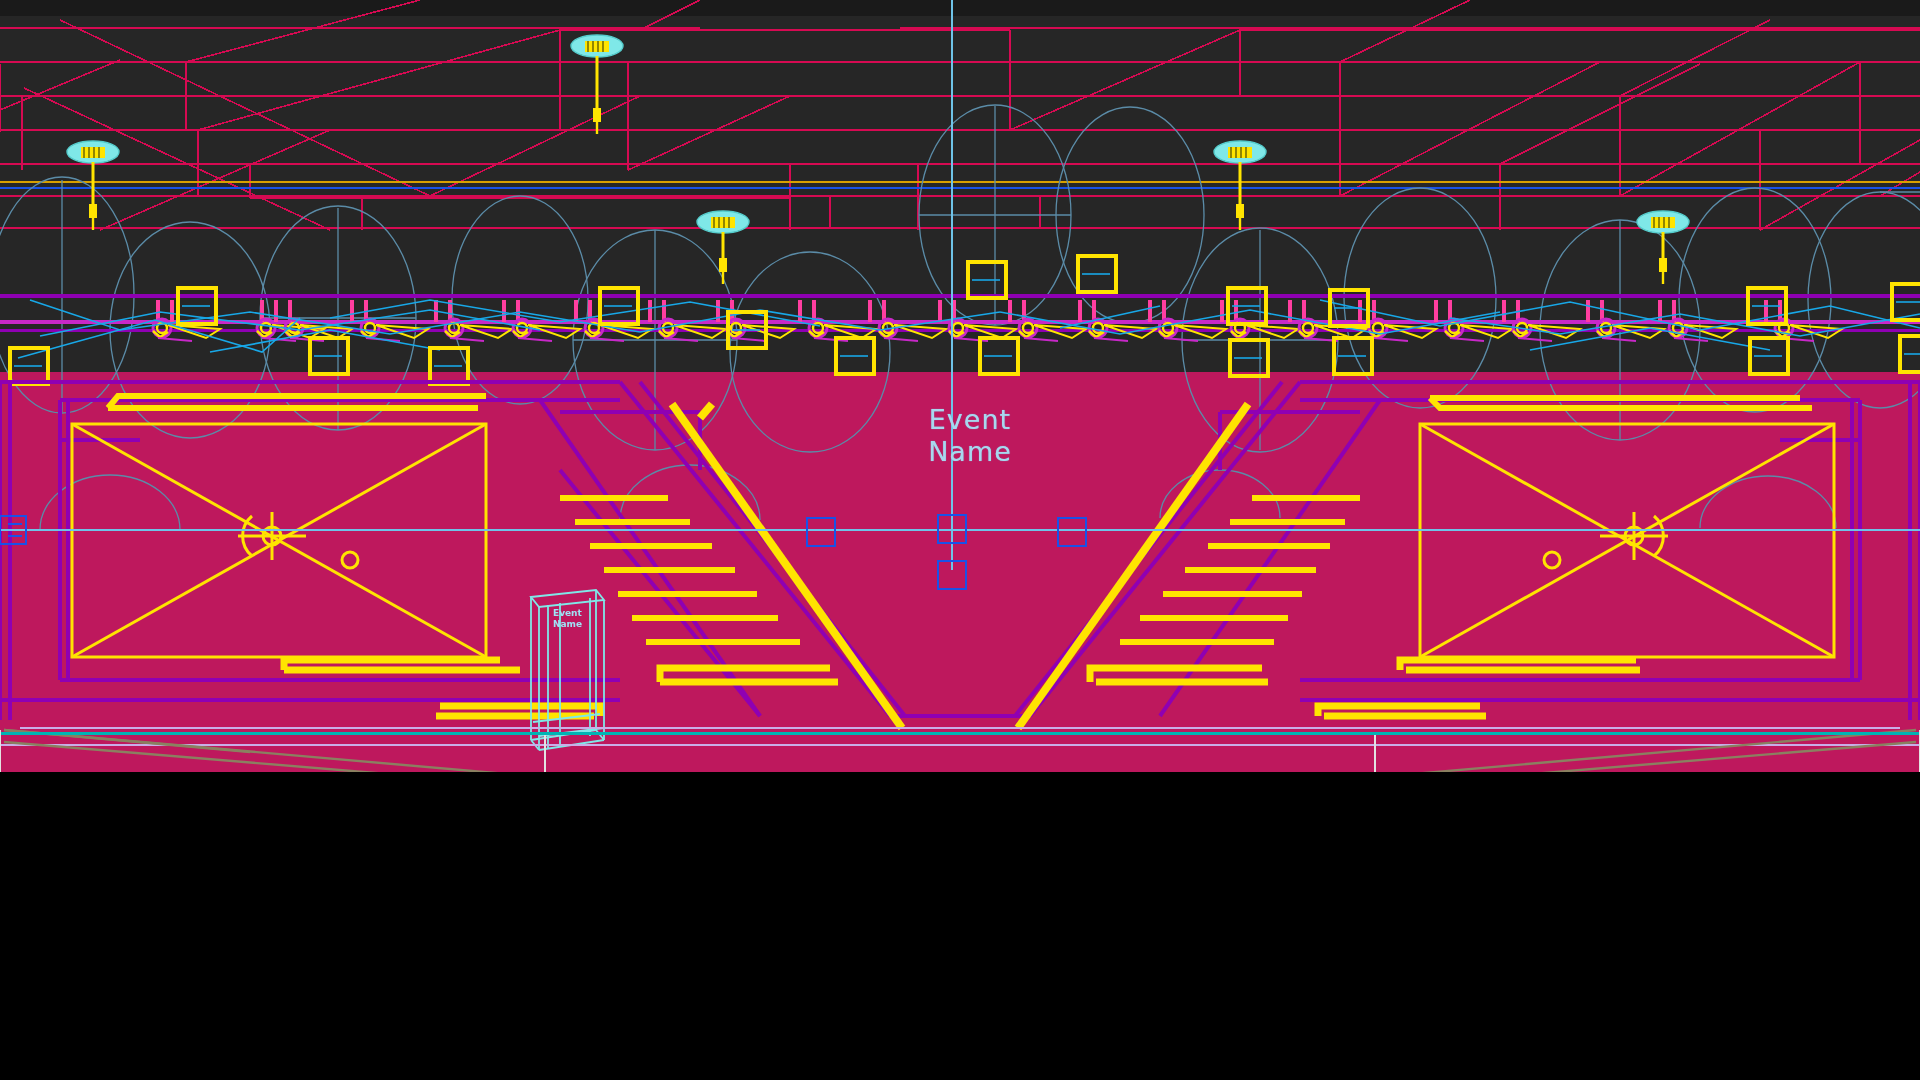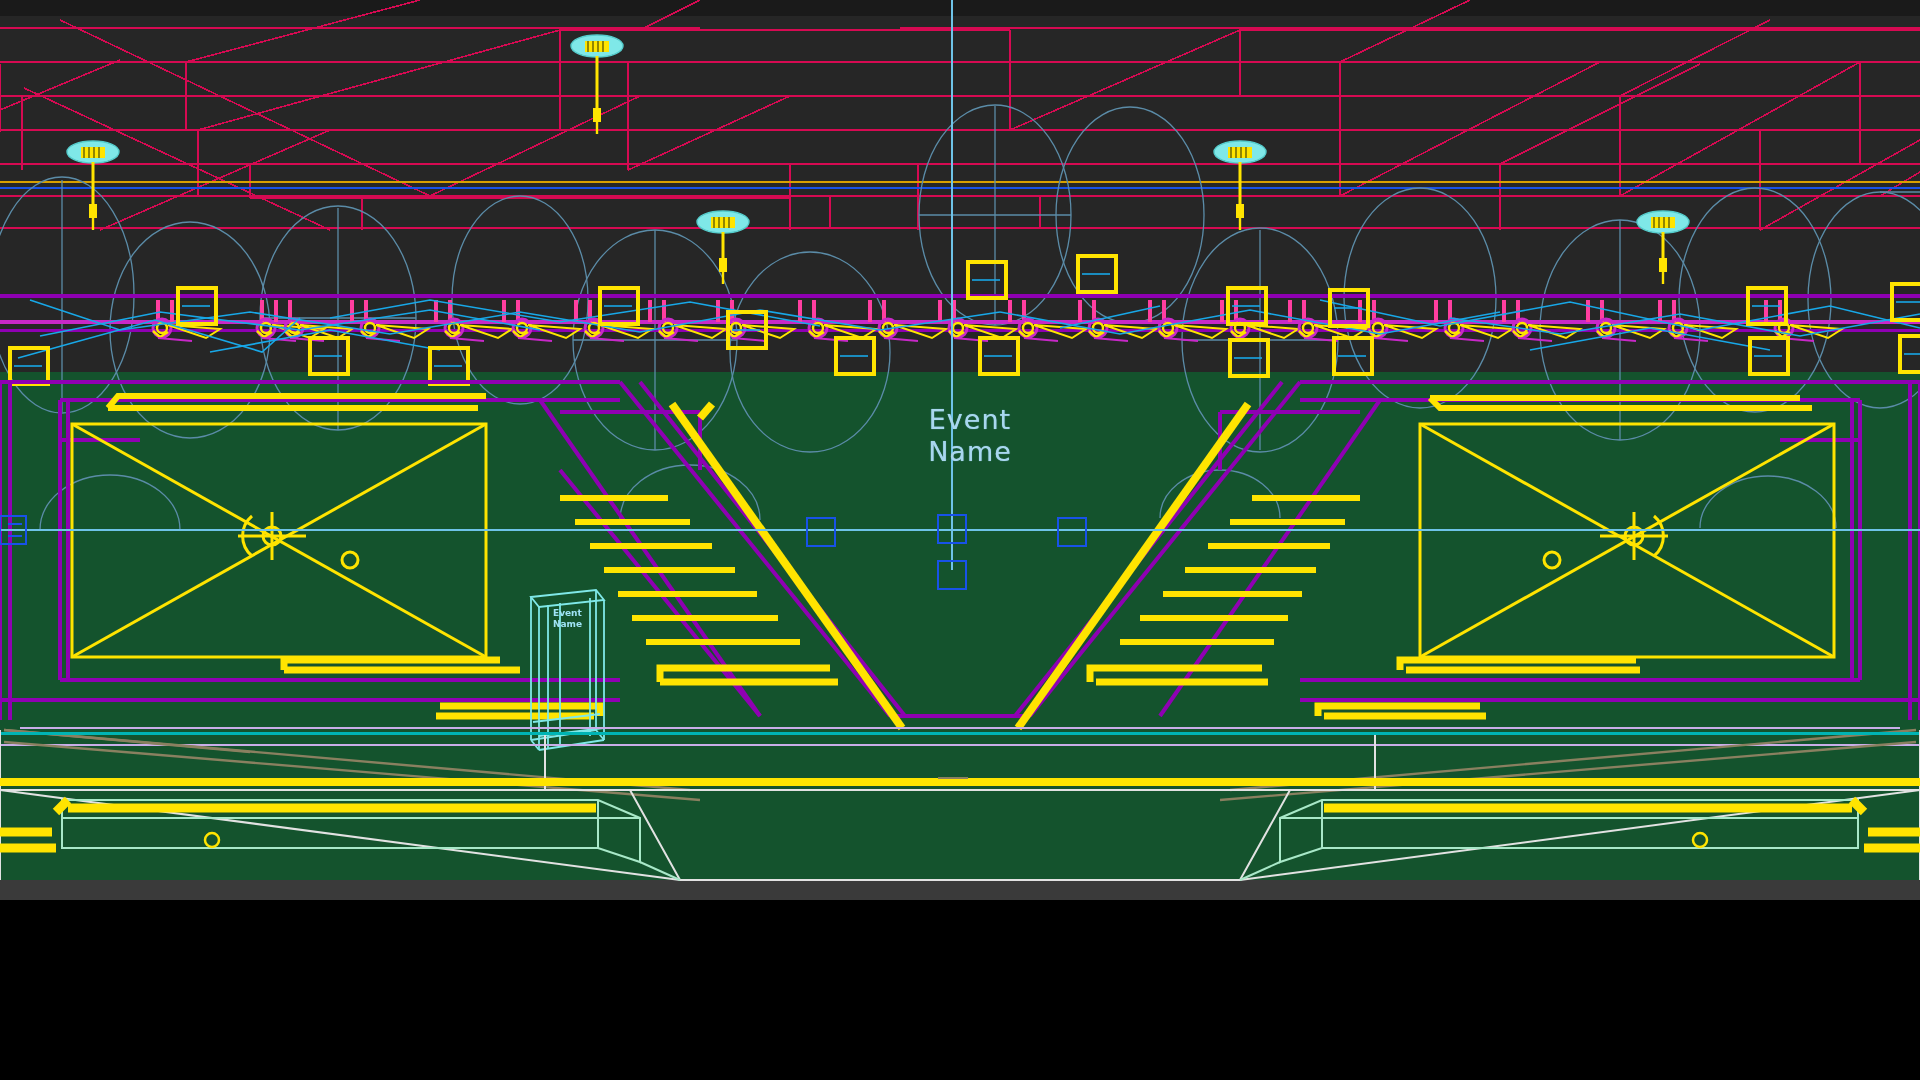--- a/index.html
+++ b/index.html
@@ -3,22 +3,22 @@
 <meta charset="utf-8">
 <title>Stage Design Wireframe Viewport</title>
 <style>
   html,body{margin:0;padding:0;background:#000;}
   body{
     width:1920px;height:1080px;overflow:hidden;
     font-family:"Liberation Sans", sans-serif;
   }
   #viewport{
     position:relative;
-    width:1920px;height:900px;
-    background:#14532d;
+    width:1920px;height:772px;
+    background:#be185d;
     overflow:hidden;
   }
   #topband{
     position:absolute;left:0;top:0;width:1920px;height:16px;
     background:#1a1a1a;
   }
   #upperzone{
     position:absolute;left:0;top:0;width:1920px;height:372px;
     background:#262626;
   }

